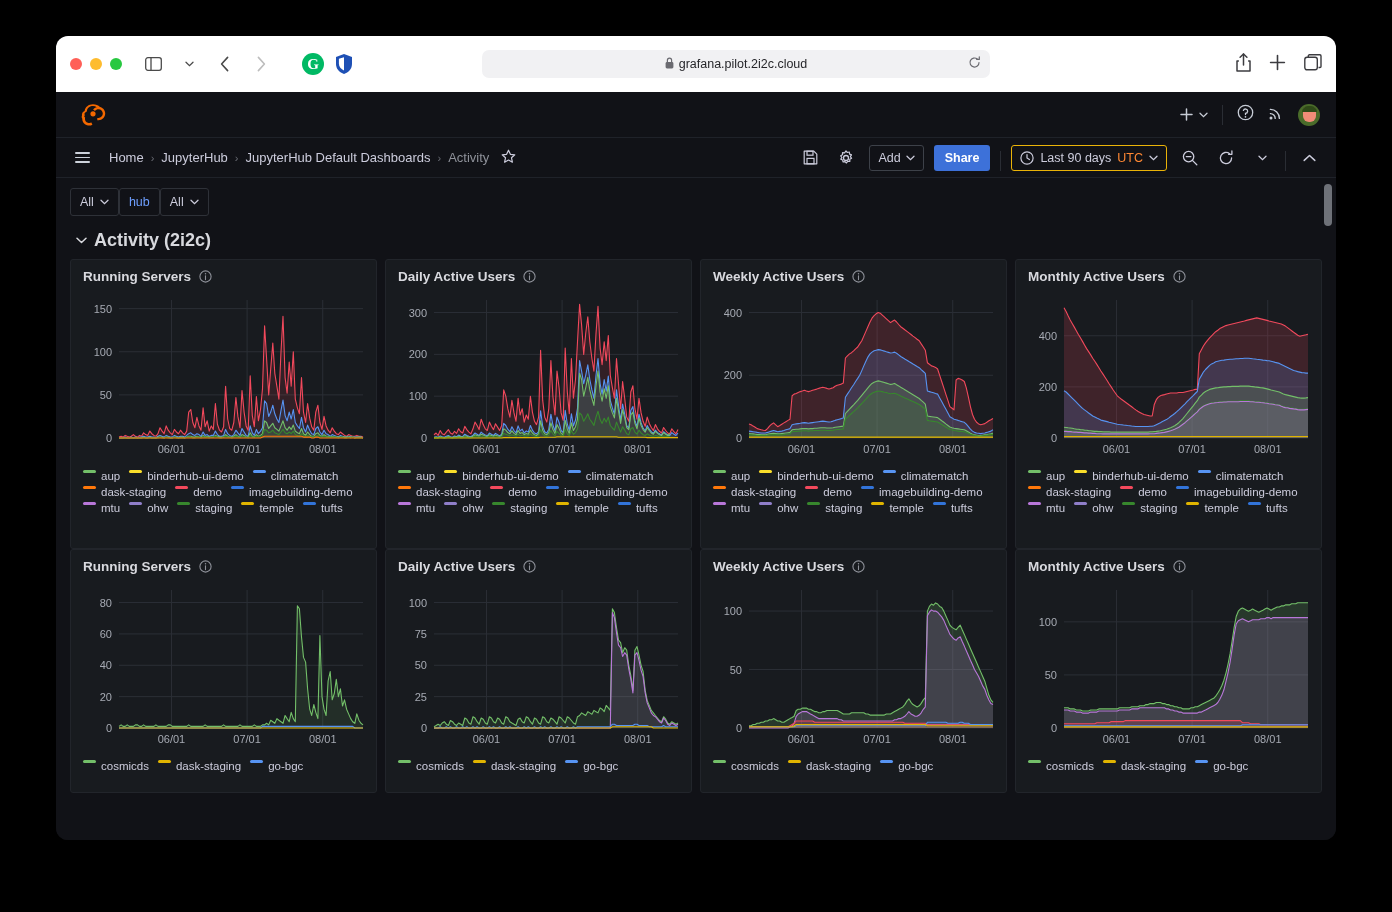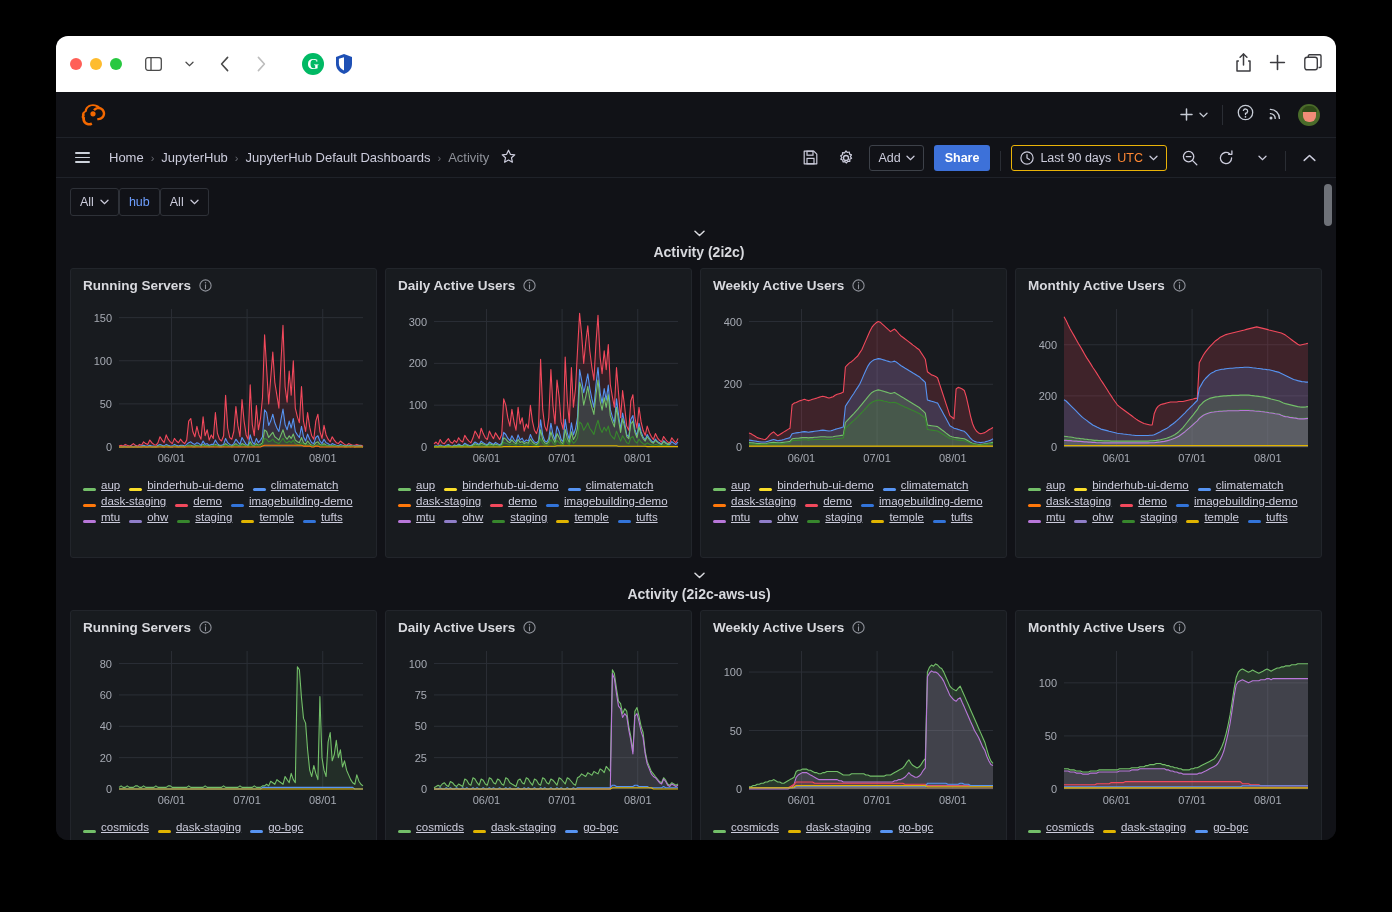--- a/index.html
+++ b/index.html
@@ -105,38 +105,38 @@
   }
   .varrow { display: flex; align-items: center; margin-bottom: 14px; }
   .varbox {
     height: 28px; padding: 0 9px; border: 1px solid #2e3138; border-radius: 3px;
     background: #111217; color: #ccccdc; font-size: 12.5px;
     display: flex; align-items: center; gap: 6px; cursor: pointer;
   }
   .varbox.blue { color: #6e9fff; }
   .rowheader {
     display: flex; align-items: center; gap: 7px; color: #d8d9de;
-    font-size: 14px; font-weight: 600; margin: 0 0 8px 6px; cursor: pointer; flex-direction: column;
+    font-size: 18px; font-weight: 600; margin: 0 0 8px 6px; cursor: pointer;
   }
   .panels { display: flex; gap: 8px; }
   .panel {
     flex: 1; background: #181b1f; border: 1px solid #22252b; border-radius: 3px;
     display: flex; flex-direction: column; overflow: hidden;
   }
   .panel.h1 { height: 290px; }
   .panel.h2 { height: 244px; }
   .panel-title {
     display: flex; align-items: center; gap: 8px; padding: 9px 10px 2px 12px;
     font-size: 13.5px; font-weight: 600; color: #d8d9de;
   }
   .info-ic { color: #8e9199; display: flex; align-items: center; }
   .chart-wrap { flex: 0 0 auto; padding: 4px 8px 0 4px; }
   .legend { padding: 4px 10px 0 12px; display: flex; flex-wrap: wrap;
             gap: 4px 9px; font-size: 11.5px; color: #ccccdc; overflow: hidden; }
-  .legend-item { display: flex; align-items: flex-end; gap: 5px; white-space: nowrap; cursor: pointer; text-decoration: underline; }
+  .legend-item { display: flex; align-items: flex-start; gap: 5px; white-space: nowrap; cursor: pointer; }
   .swatch { width: 13px; height: 3px; border-radius: 2px; display: inline-block; }
   svg text { font-family: "Liberation Sans", sans-serif; }
   .scrollbar-track {
     position: absolute; right: 2px; top: 0; width: 10px; height: 100%;
   }
   .scrollbar-thumb {
     position: absolute; right: 2px; top: 6px; width: 8px; height: 42px;
     background: #6e7178; border-radius: 4px; cursor: pointer;
   }
 </style>
@@ -171,20 +171,35 @@
       <svg width="10" height="16" viewBox="0 0 10 16">
           <path d="M2.4 1.4 L8.4 8 L2.4 14.6" fill="none" stroke="currentColor" stroke-width="1.6" stroke-linecap="round" stroke-linejoin="round"></path>
         </svg>
     </div>
     <div class="ext-icons">
       <span class="ext-g">G</span>
       <span class="ext-shield">
         <svg width="20" height="22" viewBox="0 0 20 22">
             <path d="M10 1 L18 4 V11 C18 16 14.5 19.6 10 21 C5.5 19.6 2 16 2 11 V4 Z" fill="#1e50b5"></path>
             <path d="M10 4.2 L10 17.6 C7 16.4 4.9 13.8 4.9 10.6 V5.7 Z" fill="#ffffff"></path>
+          </svg>
+      </span>
+    </div>
+    <div class="urlbar">
+      <span>
+        <svg width="9" height="12" viewBox="0 0 9 12">
+            <rect x="0.6" y="5" width="7.8" height="6.4" rx="1.4" fill="#6a6a70"></rect>
+            <path d="M2.4 5 V3.3 A2.1 2.1 0 0 1 6.6 3.3 V5" fill="none" stroke="#6a6a70" stroke-width="1.2"></path>
+          </svg>
+      </span>
+      <span>grafana.pilot.2i2c.cloud</span>
+      <span class="reload">
+        <svg width="13" height="13" viewBox="0 0 13 13">
+            <path d="M11 6.5 A4.5 4.5 0 1 1 9.3 3" fill="none" stroke="currentColor" stroke-width="1.2" stroke-linecap="round"></path>
+            <path d="M11.3 0.8 V3.4 H8.7" fill="none" stroke="currentColor" stroke-width="1.2" stroke-linecap="round" stroke-linejoin="round"></path>
           </svg>
       </span>
     </div>
     <div class="rightchrome">
       <span>
         <svg width="15" height="19" viewBox="0 0 15 19">
             <path d="M7.5 1 V12" fill="none" stroke="currentColor" stroke-width="1.5" stroke-linecap="round"></path>
             <path d="M4.1 4.3 L7.5 1 L10.9 4.3" fill="none" stroke="currentColor" stroke-width="1.5" stroke-linecap="round" stroke-linejoin="round"></path>
             <path d="M2.4 8 H1 V18 H14 V8 H12.6" fill="none" stroke="currentColor" stroke-width="1.5" stroke-linecap="round" stroke-linejoin="round"></path>
           </svg>
@@ -677,26 +692,20 @@
               <span>temple</span>
             </span>
             <span class="legend-item">
               <span class="swatch" style="background: rgb(50, 116, 217);"></span>
               <span>tufts</span>
             </span>
           </div>
       </div>
     </div>
 
-    <div class="rowheader" style="margin-top:14px">
-      <svg width="11" height="7" viewBox="0 0 11 7">
-          <path d="M1 1.3 L5.5 5.5 L10 1.3" fill="none" stroke="currentColor" stroke-width="1.5" stroke-linecap="round" stroke-linejoin="round"></path>
-        </svg>
-      <span>Activity (2i2c-aws-us)</span>
-    </div>
     <div class="panels">
       <div class="panel h2">
         <div class="panel-title">
           <span>Running Servers</span>
           <span class="info-ic">
             <svg width="13" height="13" viewBox="0 0 13 13">
                 <circle cx="6.5" cy="6.5" r="5.6" fill="none" stroke="currentColor" stroke-width="1.1"></circle>
                 <circle cx="6.5" cy="3.7" r="0.75" fill="currentColor"></circle>
                 <path d="M6.5 5.8 V9.6" stroke="currentColor" stroke-width="1.1" stroke-linecap="round"></path>
               </svg>

